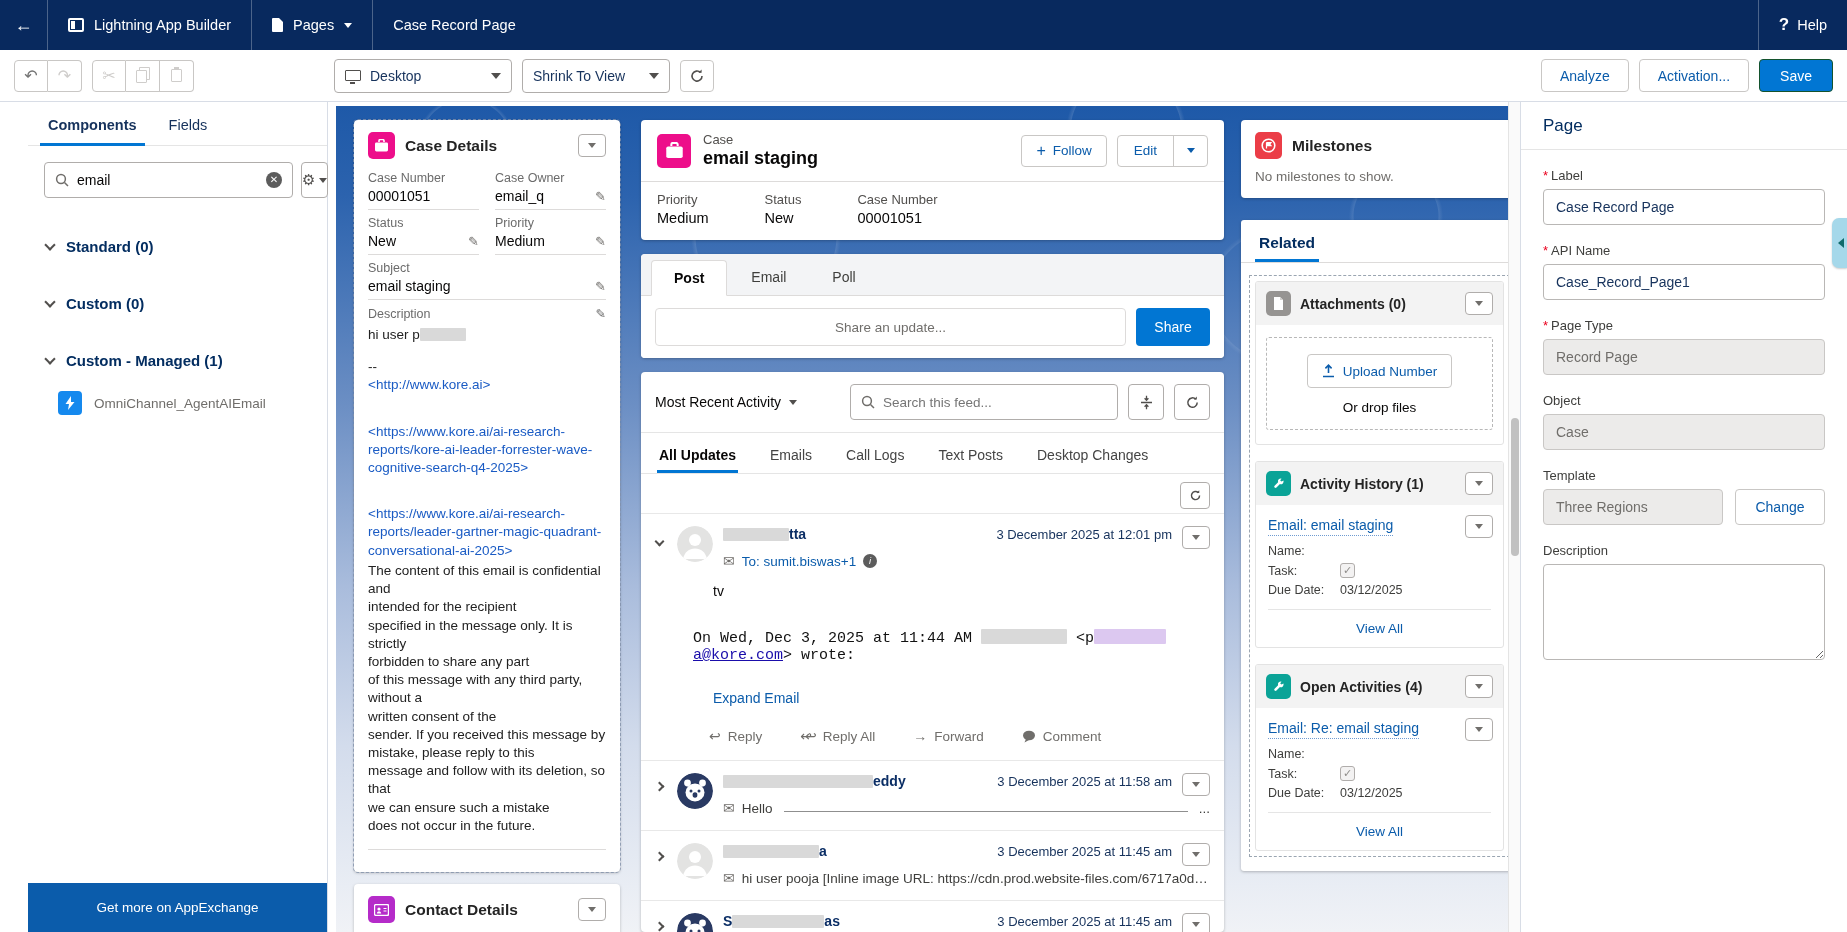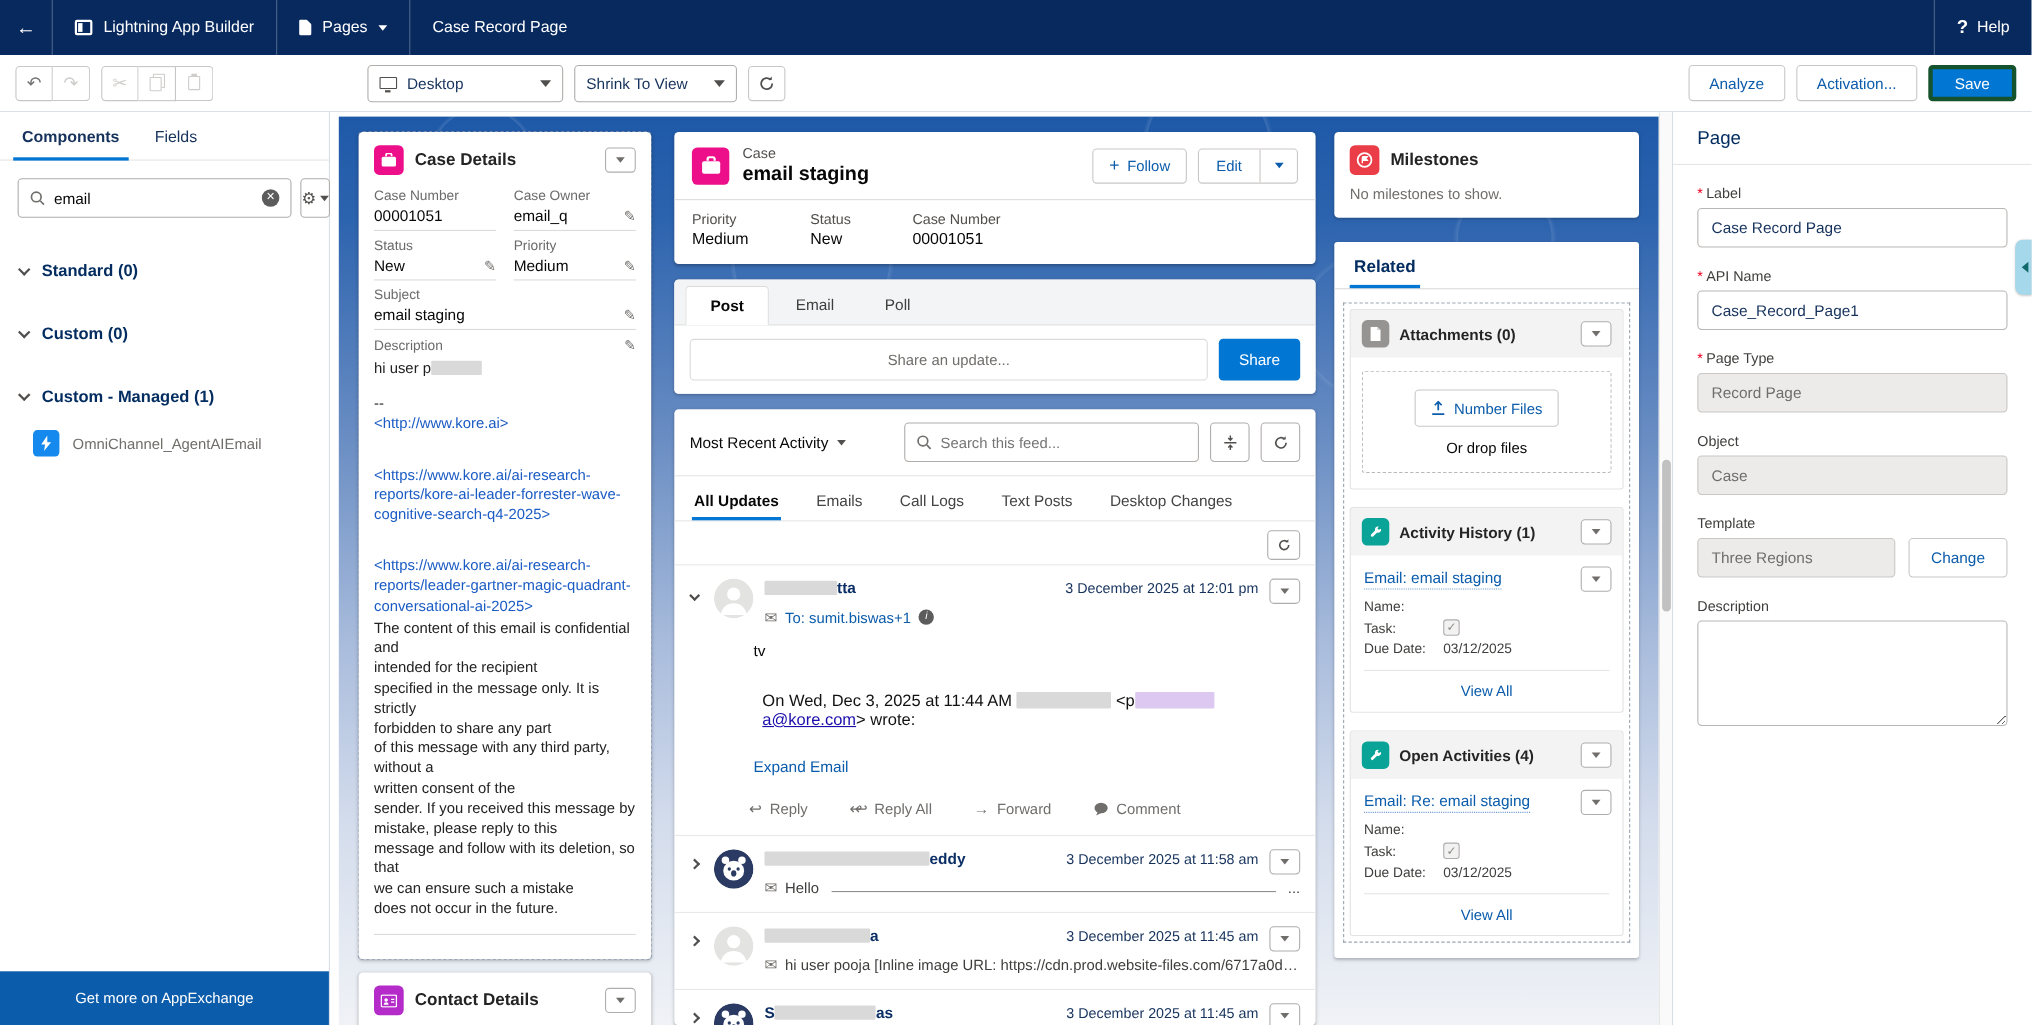--- a/index.html
+++ b/index.html
@@ -33,24 +33,24 @@
   .i-paste::before { content:""; position:absolute; top:-3px; left:2px; width:5px; height:3px; background:currentColor; }
   .select { height:34px; border:1px solid #b0adab; border-radius:4px; background:#fff; display:flex; align-items:center; padding:0 10px; gap:9px; cursor:pointer; color:#16325c; }
   .select .chev { width:0; height:0; border:5px solid transparent; border-top:6px solid #514f4d; margin-top:5px; margin-left:auto; }
   .sel-device { width:178px; margin-left:130px; }
   .sel-view { width:148px; }
   .i-monitor { width:16px; height:11px; border:1.5px solid #514f4d; border-radius:1px; position:relative; }
   .i-monitor::after { content:""; position:absolute; left:4px; bottom:-4px; width:5px; height:3px; border-bottom:2px solid #514f4d; }
   .icon-btn { width:34px; height:32px; border:1px solid #c9c7c5; border-radius:4px; background:#fff; display:flex; align-items:center; justify-content:center; cursor:pointer; }
   .toolbar .right { margin-left:auto; display:flex; gap:10px; }
   .btn-neutral { height:33px; padding:0 18px; border:1px solid #c9c7c5; border-radius:4px; background:#fff; color:#0b5cab; font-size:14px; cursor:pointer; }
-  .btn-brand { height:33px; padding:0 20px; border:4px solid #14532d; border-radius:4px; background:#0176d3; color:#fff; font-size:14px; cursor:pointer; }
-
-  
-  .main { display:flex; height:830px; }
+  .btn-brand { height:33px; padding:0 20px; border:1px solid #14532d; border-radius:4px; background:#0176d3; color:#fff; font-size:14px; cursor:pointer; }
+
+  
+  .main { display:flex; height:830px;padding-left:28px; }
 
   
   .sidebar { width:300px; border-right:1px solid #d8dde6; position:relative; background:#fff; flex:none; }
   .side-tabs { display:flex; gap:28px; padding:0 18px; border-bottom:1px solid #e5e5e5; height:44px; align-items:flex-end; }
   .side-tab { padding:0 2px 12px; font-size:14.5px; color:#16325c; cursor:pointer; position:relative; }
   .side-tab.active { font-weight:bold; }
   .side-tab.active::after { content:""; position:absolute; left:-6px; right:-6px; bottom:-1px; height:3px; background:#0176d3; }
   .search-row { display:flex; gap:8px; padding:16px 16px 0; }
   .search-box { flex:1; height:36px; border:1px solid #b0adab; border-radius:4px; display:flex; align-items:center; padding:0 10px; gap:8px; }
   .search-box input { border:none; outline:none; flex:1; font-size:14px; font-family:inherit; color:#080707; min-width:0; background:transparent; }
@@ -160,21 +160,21 @@
   .fi-author { font-weight:bold; color:#0b2e65; font-size:14px; cursor:pointer; }
   .fi-time { margin-left:auto; font-size:13px; color:#16325c; white-space:nowrap; }
   .fi-row1 .menu-btn { margin-left:10px; align-self:center; }
   .fi-row2 { display:flex; align-items:center; gap:7px; margin-top:4px; font-size:13.5px; color:#3e3e3c; min-width:0; }
   .env { color:#706e6b; font-size:14px; flex:none; }
   .to-link { color:#0b5cab; cursor:pointer; }
   .info-dot { width:14px; height:14px; border-radius:50%; background:#5c5c5c; color:#fff; font-size:9.5px; line-height:14px; text-align:center; font-style:italic; flex:none; }
   .snippet { overflow:hidden; text-overflow:ellipsis; white-space:nowrap; }
   .hello-line { flex:1; height:1px; background:#8f8f8f; margin:6px 4px 0; min-width:40px; }
   .fi-body { margin:14px 0 0 62px; font-size:14px; color:#080707; }
-  .fi-quote { margin:30px 0 0 70px; font-family:Liberation Sans, sans-serif; font-size:15px; color:#111; }
+  .fi-quote { margin:30px 0 0 42px; font-family:Liberation Mono, monospace; font-size:15px; color:#111; }
   .q-link { color:#1a0dab; text-decoration:underline; cursor:pointer; }
   .redact-purple { background:#dcc8f0; }
   .expand-link { display:inline-block; margin:26px 0 0 62px; color:#0b5cab; font-size:14px; cursor:pointer; }
   .fi-actions { display:flex; gap:38px; margin:22px 0 2px 58px; }
   .fi-action { display:flex; align-items:center; gap:7px; color:#706e6b; font-size:13.5px; cursor:pointer; }
   .fi-action .ic { font-size:14px; }
 
   
   .milestones-card { padding:12px 14px 14px; }
   .ms-empty { color:#706e6b; font-size:13.5px; margin-top:10px; }
@@ -678,21 +678,21 @@
                 </span>
                 <span class="t">Attachments (0)</span>
                 <span class="menu-btn"></span>
               </div>
               <div class="drop-zone">
                 <button class="btn-upload">
                   <svg width="13" height="14" viewBox="0 0 13 14">
                       <path d="M6.5 9V1.5M3.4 4.4 6.5 1.2l3.1 3.2" fill="none" stroke="#0b5cab" stroke-width="1.6"></path>
                       <path d="M1 12.5h11" stroke="#0b5cab" stroke-width="1.6"></path>
                     </svg>
-                  <span>Number Files</span>
+                  <span>Upload Number</span>
                 </button>
                 <div class="drop-txt">Or drop files</div>
               </div>
             </div>
 
             <div class="rel-card">
               <div class="rel-head">
                 <span class="sq-icon" style="width:25px;height:25px;background:#0aa397">
                   <svg width="13" height="13" viewBox="0 0 16 16">
                       <path d="M12.6 3.4a3.4 3.4 0 0 1-4.3 4.3L4 12a1.6 1.6 0 1 1-2.3-2.3l4.3-4.3a3.4 3.4 0 0 1 4.3-4.3L8.5 3l1.6 1.6z" fill="#fff" transform="translate(1.5 1)"></path>

